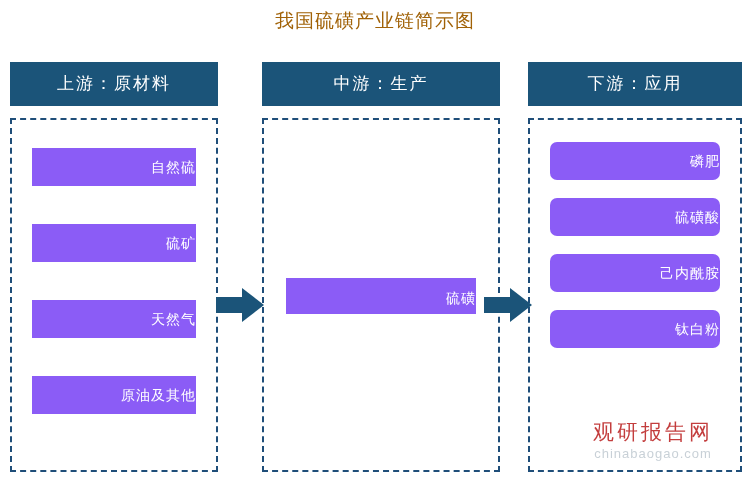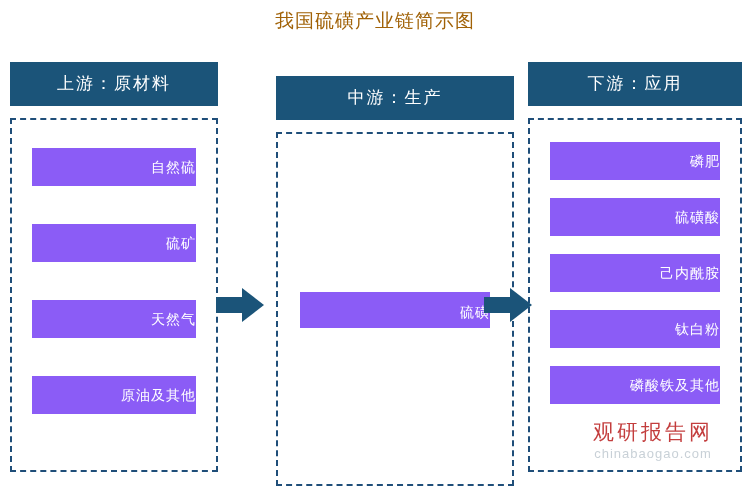--- a/index.html
+++ b/index.html
@@ -54,35 +54,35 @@
     height: 38px;
     letter-spacing: 1px;
   }
 
   
   #col-up { left: 10px; width: 208px; }
   #col-up .col-body { height: 354px; padding: 28px 20px 0 20px; }
   #col-up .item { margin-bottom: 38px; }
 
   
-  #col-mid { left: 276px; width: 238px; margin-top: 14px; }
+  #col-mid { left: 262px; width: 238px; }
   #col-mid .col-body { height: 354px; position: relative; }
   #col-mid .item {
     position: absolute;
     left: 22px;
     right: 22px;
     top: 158px;
     height: 36px;
     line-height: 40px;
   }
 
   
   #col-down { left: 528px; width: 214px; }
   #col-down .col-body { height: 354px; padding: 22px 20px 0 20px; }
-  #col-down .item { margin-bottom: 18px; }
+  #col-down .item { margin-bottom: 18px; border-radius: 7px; }
 
   
   .arrow {
     position: absolute;
     height: 34px;
     width: 48px;
   }
   .arrow .shaft {
     position: absolute;
     left: 0;
@@ -161,20 +161,19 @@
   <div class="head"></div>
 </div>
 
 <div class="col" id="col-down">
   <div class="col-head">下游：应用</div>
   <div class="col-body">
     <div class="item">磷肥</div>
     <div class="item">硫磺酸</div>
     <div class="item">己内酰胺</div>
     <div class="item">钛白粉</div>
-    <div class="item">磷酸铁及其他</div>
   </div>
 </div>
 
 <div class="watermark">
   <div class="wm-top">观研报告网</div>
   <div class="wm-bot">chinabaogao.com</div>
 </div>
 
 </body></html>

